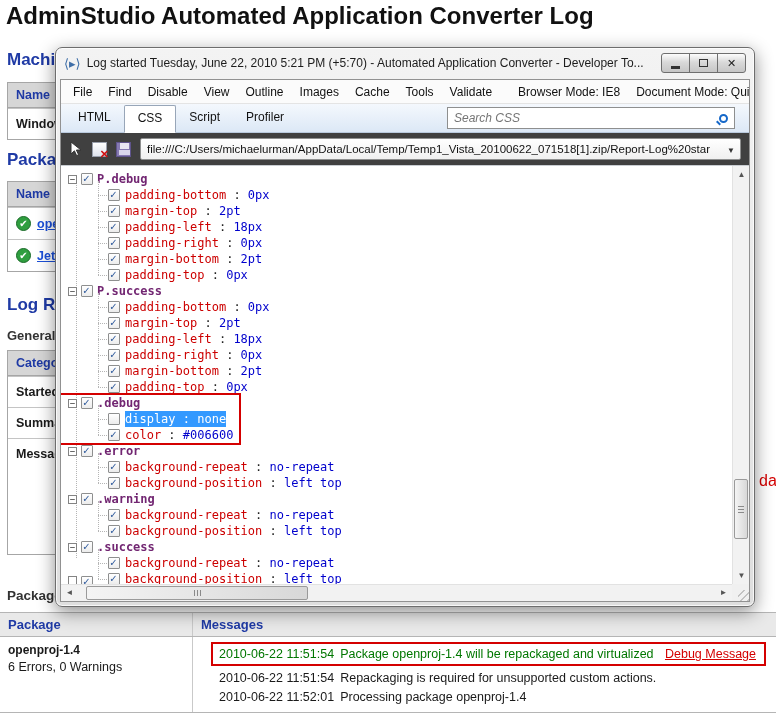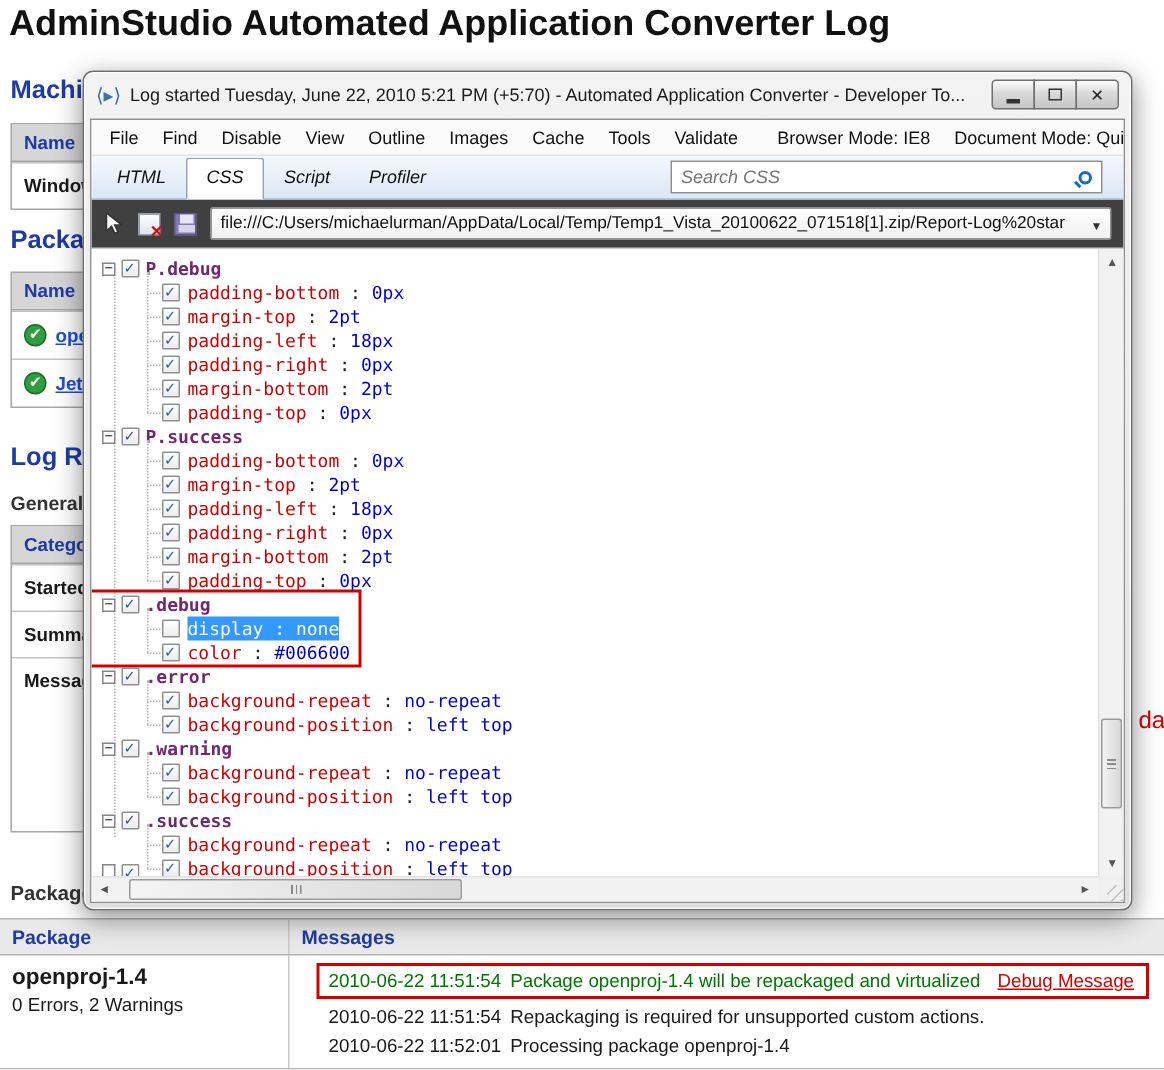--- a/index.html
+++ b/index.html
@@ -26,21 +26,21 @@
   .clip-frag { position:absolute; left:759px; top:472px; color:var(--c-annotation); font-size:16px; z-index:1; }
 
   
   .btable { position:absolute; left:0; top:612px; width:776px; font-size:12.5px; }
   .bt-head, .bt-body { display:grid; grid-template-columns:193px 1fr; }
   .bt-head { background:#e9e9e9; border-top:1px solid #b5b5b5; border-bottom:1px solid #b5b5b5; }
   .bt-head > div { padding:4px 8px; font-size:13px; font-weight:bold; color:var(--c-heading); }
   .bt-head > div:first-child, .bt-cell-left { border-right:1px solid #c9c9c9; }
   .bt-body { border-bottom:1px solid #b5b5b5; min-height:73px; }
   .bt-cell-left { padding:6px 8px; }
-  .bt-pkg-name { font-weight:bold; font-size:15px; }
+  .bt-pkg-name { font-weight:bold; font-size:12px; }
   .bt-pkg-status { margin-top:3px; }
   .bt-cell-right { padding:5px 10px 8px 18px; display:flex; flex-direction:column; gap:5px; }
   .msg-line { display:flex; gap:6px; align-items:baseline; padding-left:8px; color:#1a1a1a; }
   .msg-time { min-width:110px; white-space:nowrap; }
   .msg-debug-box { border:2px solid var(--c-annotation); display:flex; gap:6px; align-items:center;
                    padding:3px 8px 3px 6px; color:var(--c-debug); }
   .msg-annot { margin-left:auto; color:var(--c-annotation); white-space:nowrap;text-decoration:underline; }
 
   
   .win { position:absolute; left:55px; top:47px; width:700px; height:560px; z-index:10;
@@ -173,21 +173,21 @@
 <div class="clip-frag">da</div>
 
 <div class="btable">
   <div class="bt-head">
     <div>Package</div>
     <div>Messages</div>
   </div>
   <div class="bt-body">
     <div class="bt-cell-left">
       <div class="bt-pkg-name">openproj-1.4</div>
-      <div class="bt-pkg-status">0 Errors, 2 Warnings</div>
+      <div class="bt-pkg-status">6 Errors, 0 Warnings</div>
     </div>
     <div class="bt-cell-right">
       <div class="msg-debug-box">
         <span class="msg-time">2010-06-22 11:51:54</span>
         <span>Package openproj-1.4 will be repackaged and virtualized</span>
         <span class="msg-annot">Debug Message</span>
       </div>
       <div class="msg-line">
         <span class="msg-time">2010-06-22 11:51:54</span>
         <span>Repackaging is required for unsupported custom actions.</span>
@@ -228,21 +228,21 @@
           <span class="menu-item">Cache</span>
           <span class="menu-item">Tools</span>
           <span class="menu-item">Validate</span>
         </span>
       <span class="menu-sep"></span>
       <span class="mode-label">Browser Mode: IE8</span>
       <span class="mode-label">Document Mode: Quirks</span>
 
     </div>
     <div class="tabrow">
-      <span id="tabs" style="display:flex; align-items:center;font-style:italic;">
+      <span id="tabs" style="display:flex; align-items:flex-start;">
           <span class="tab">HTML</span>
           <span class="tab active">CSS</span>
           <span class="tab">Script</span>
           <span class="tab">Profiler</span>
         </span>
       <span class="searchbox">
         <input class="search-input" readonly="" placeholder="Search CSS" style="">
         <span class="mag"></span>
       </span>
     </div>

